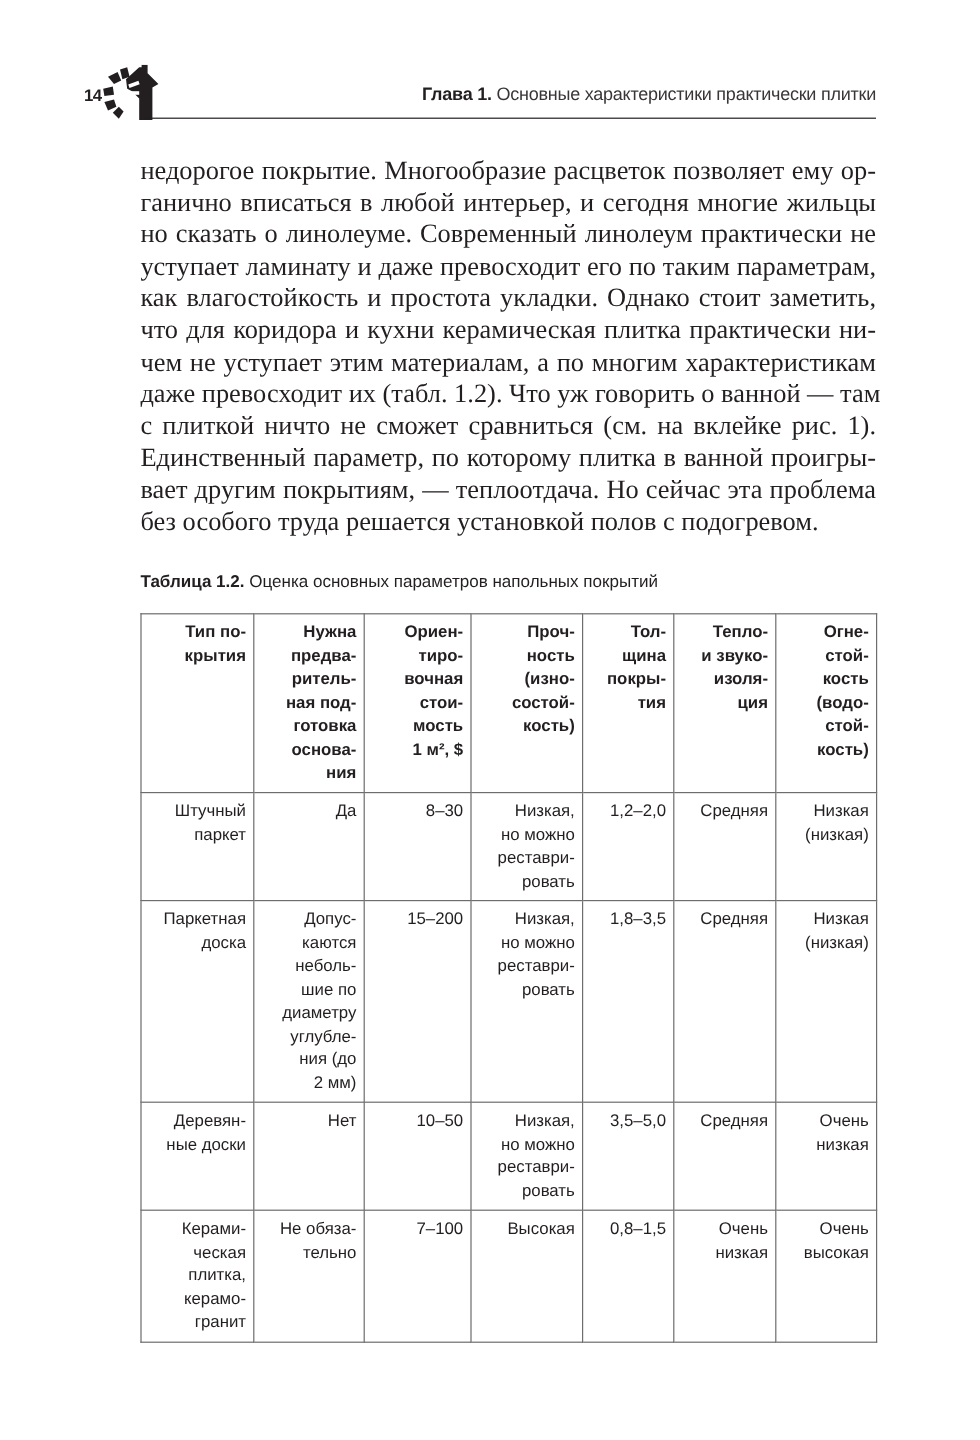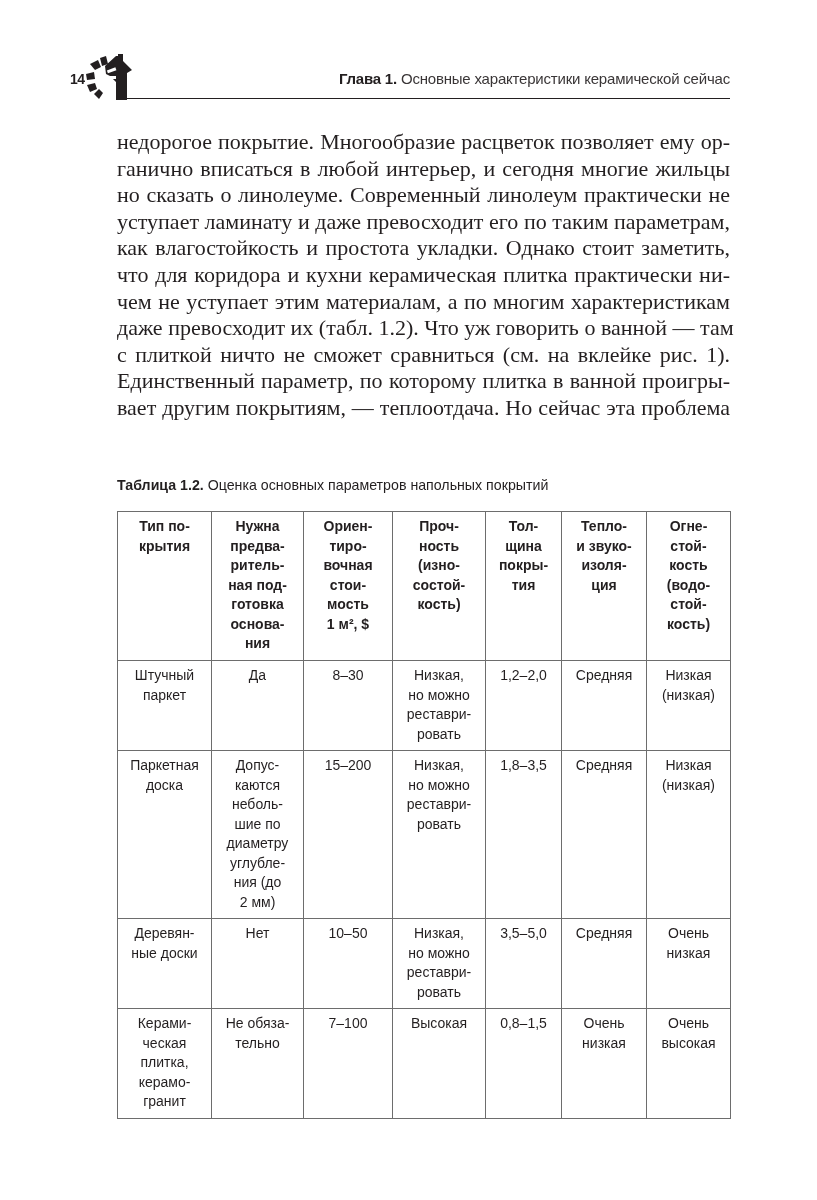--- a/index.html
+++ b/index.html
@@ -18,21 +18,21 @@
   .body-text { position: absolute; left: 117px; top: 129px; width: 613px; font-family: "Liberation Serif", serif; font-size: 22px; line-height: 26.6px; color: #231f20; }
   .body-line { display: block; text-align: justify; text-align-last: justify; white-space: nowrap; height: 26.6px; }
   .body-line.last { text-align-last: left; }
 
   
   .caption { position: absolute; left: 117px; top: 477px; font-family: "Liberation Sans", sans-serif; font-size: 14.2px; color: #231f20; white-space: nowrap; }
   .caption b { font-weight: bold; }
 
   
   table.data-table { position: absolute; left: 117px; top: 511px; width: 613px; border-collapse: collapse; font-family: "Liberation Sans", sans-serif; font-size: 14px; line-height: 19.5px; color: #231f20; table-layout: fixed; }
-  table.data-table th, table.data-table td { border: 1.6px solid #6d6d6d; vertical-align: top; text-align: center; padding: 5px 6px 4px 6px; word-wrap: break-word; }
+  table.data-table th, table.data-table td { border: 1.6px solid #6d6d6d; vertical-align: top; text-align: right; padding: 5px 6px 4px 6px; word-wrap: break-word; }
   table.data-table th { font-weight: bold; }
   .cell-lines span { display: block; white-space: nowrap; }
 </style>
 </head>
 <body>
 
 <div class="page">
 
   <div class="running-header">
     <span class="page-number">14</span>
@@ -48,36 +48,37 @@
 
       <path fill="#231f20" d="M25 12 L36 2 L38 2 L38 0 L43 0 L43 7 L52 16 L47 19 L47 46 L36 46 L36 28 L30 22 L26 20 Z"></path>
 
       <g fill="#ffffff">
         <rect x="27" y="15" width="9" height="3" transform="rotate(-20 31 16)"></rect>
         <rect x="26" y="22" width="10" height="3"></rect>
         <rect x="26" y="29" width="10" height="3" transform="rotate(20 31 30)"></rect>
         <rect x="27" y="36" width="9" height="3" transform="rotate(40 31 37)"></rect>
       </g>
     </svg>
-    <span class="chapter-title"><b>Глава 1.</b> <span>Основные характеристики керамической сейчас</span></span>
+    <span class="chapter-title"><b>Глава 1.</b> <span>Основные характеристики практически плитки</span></span>
     <div class="header-rule"></div>
   </div>
 
   <div class="body-text">
     <span class="body-line">недорогое покрытие. Многообразие расцветок позволяет ему ор-</span>
     <span class="body-line">ганично вписаться в любой интерьер, и сегодня многие жильцы</span>
     <span class="body-line">но сказать о линолеуме. Современный линолеум практически не</span>
     <span class="body-line">уступает ламинату и даже превосходит его по таким параметрам,</span>
     <span class="body-line">как влагостойкость и простота укладки. Однако стоит заметить,</span>
     <span class="body-line">что для коридора и кухни керамическая плитка практически ни-</span>
     <span class="body-line">чем не уступает этим материалам, а по многим характеристикам</span>
     <span class="body-line">даже превосходит их (табл. 1.2). Что уж говорить о ванной — там</span>
     <span class="body-line">с плиткой ничто не сможет сравниться (см. на вклейке рис. 1).</span>
     <span class="body-line">Единственный параметр, по которому плитка в ванной проигры-</span>
     <span class="body-line">вает другим покрытиям, — теплоотдача. Но сейчас эта проблема</span>
+    <span class="body-line last">без особого труда решается установкой полов с подогревом.</span>
   </div>
 
   <div class="caption">
     <b>Таблица 1.2.</b> <span>Оценка основных параметров напольных покрытий</span>
   </div>
 
   <table class="data-table">
     <colgroup>
       <col style="width:94px">
         <col style="width:92px">

